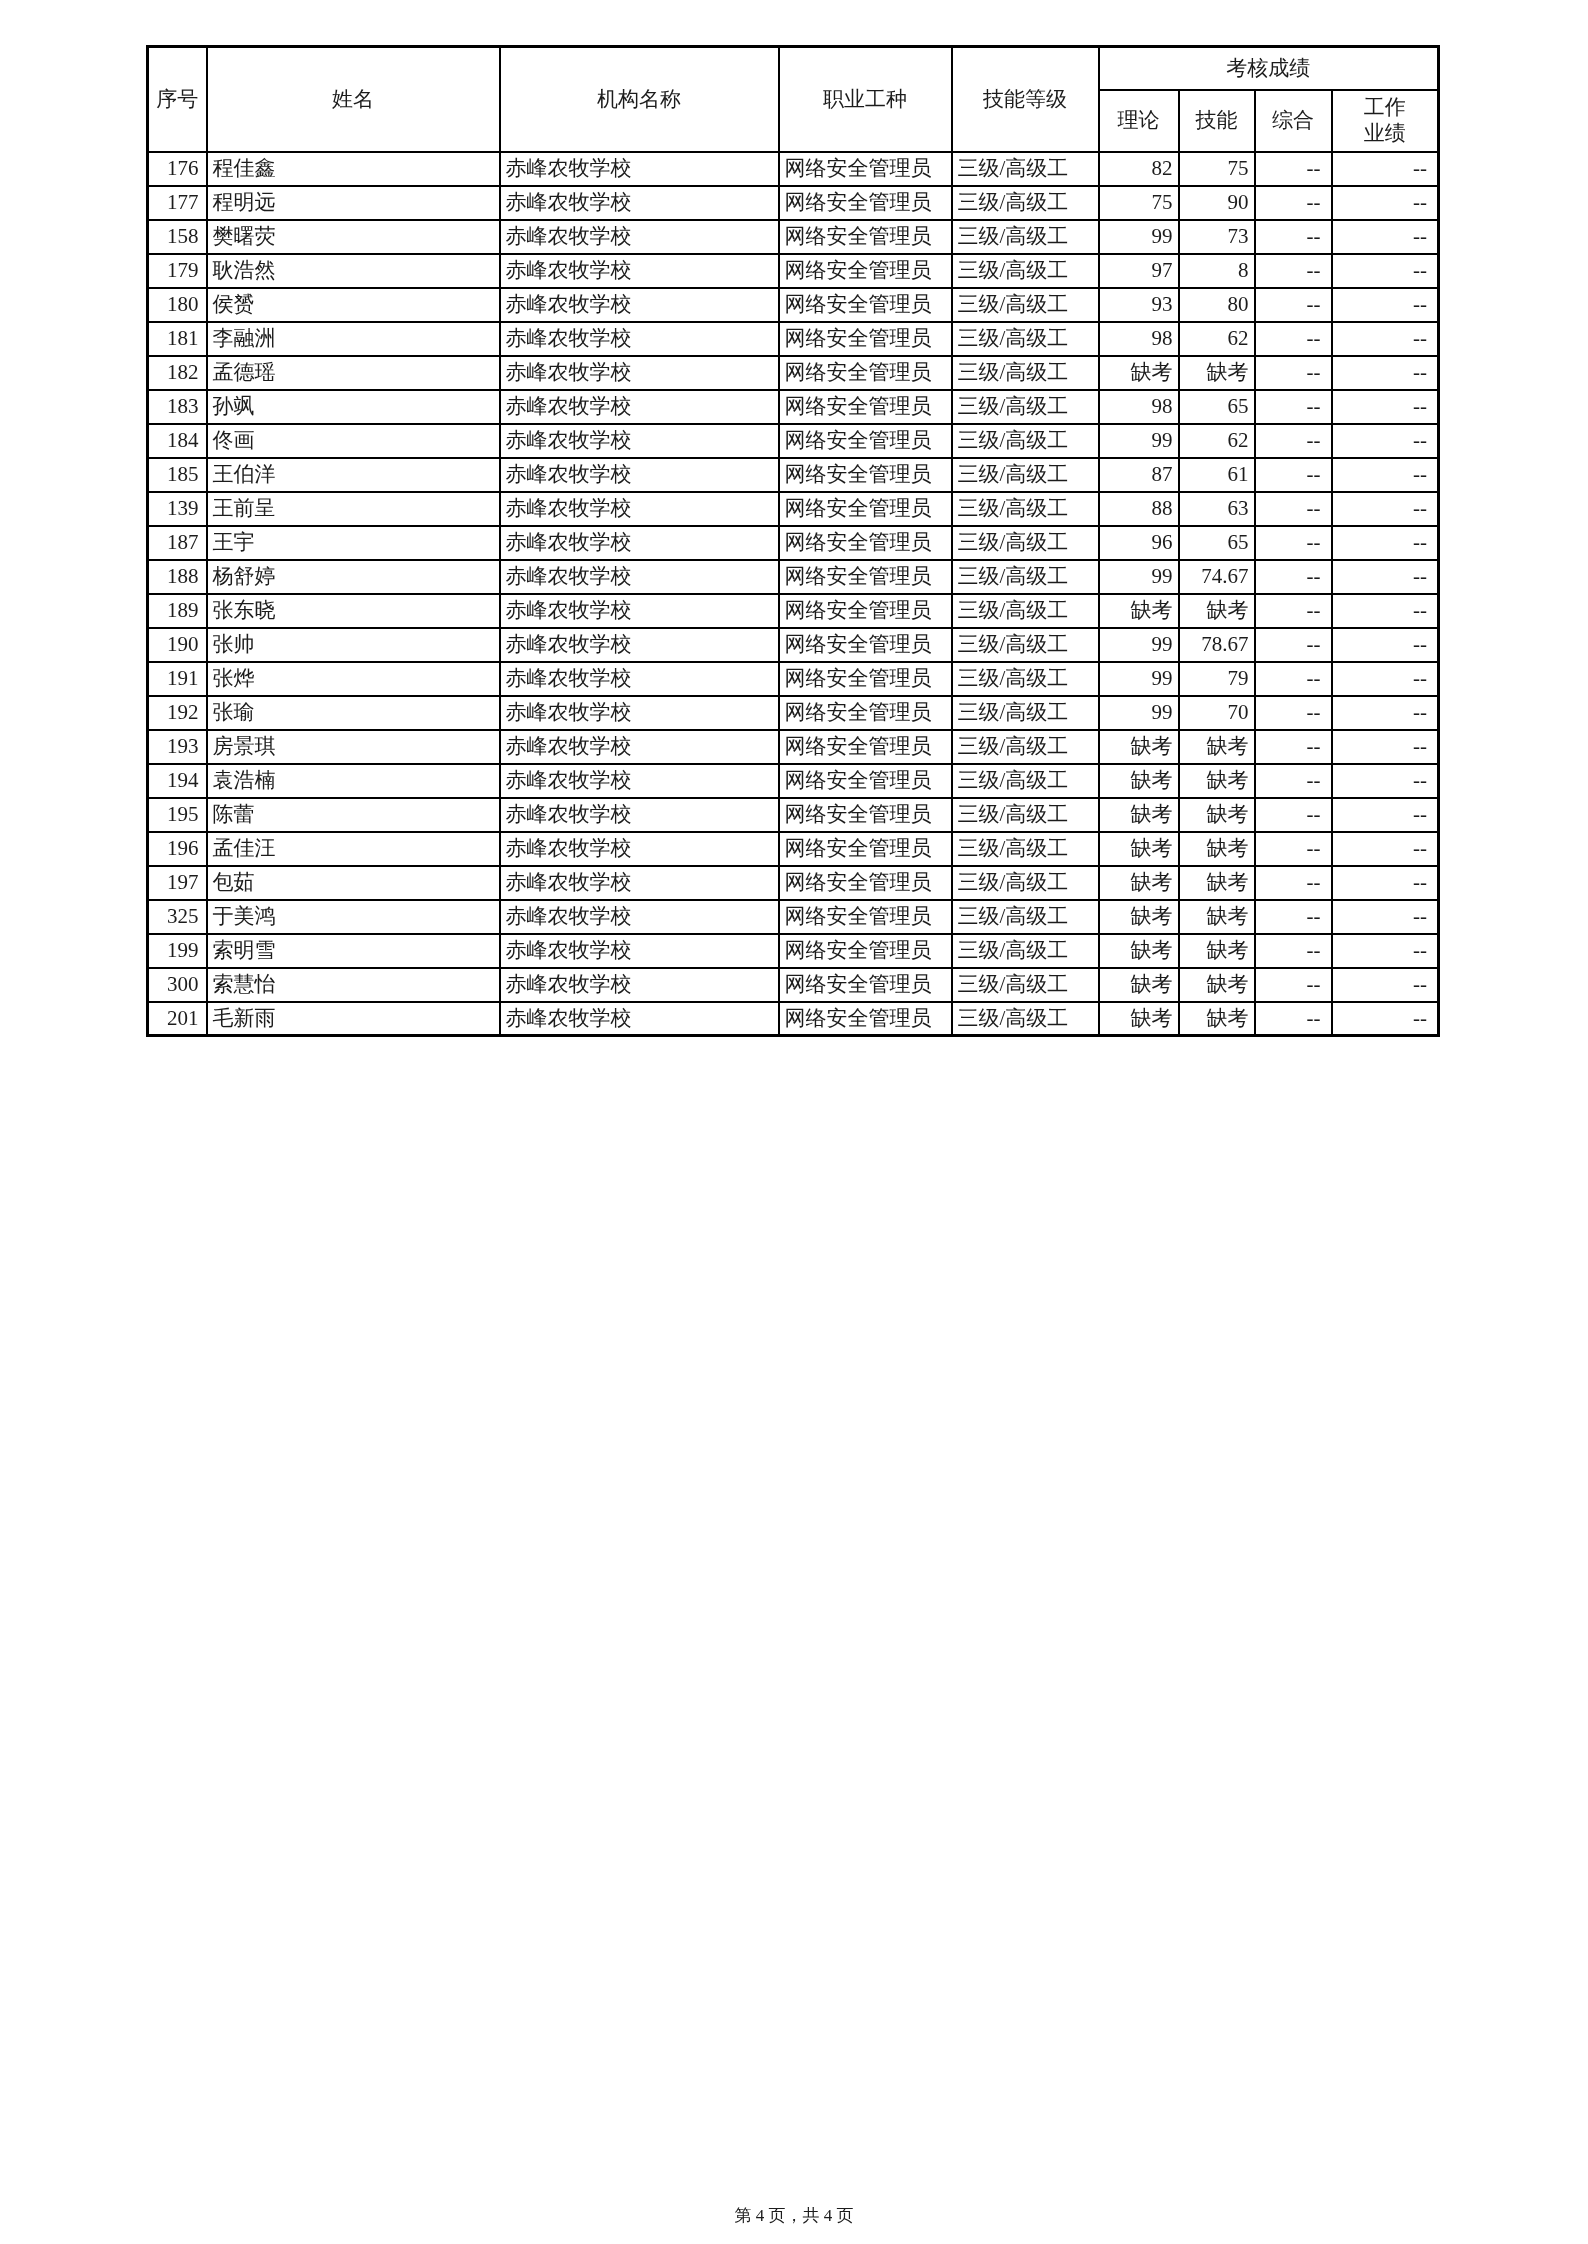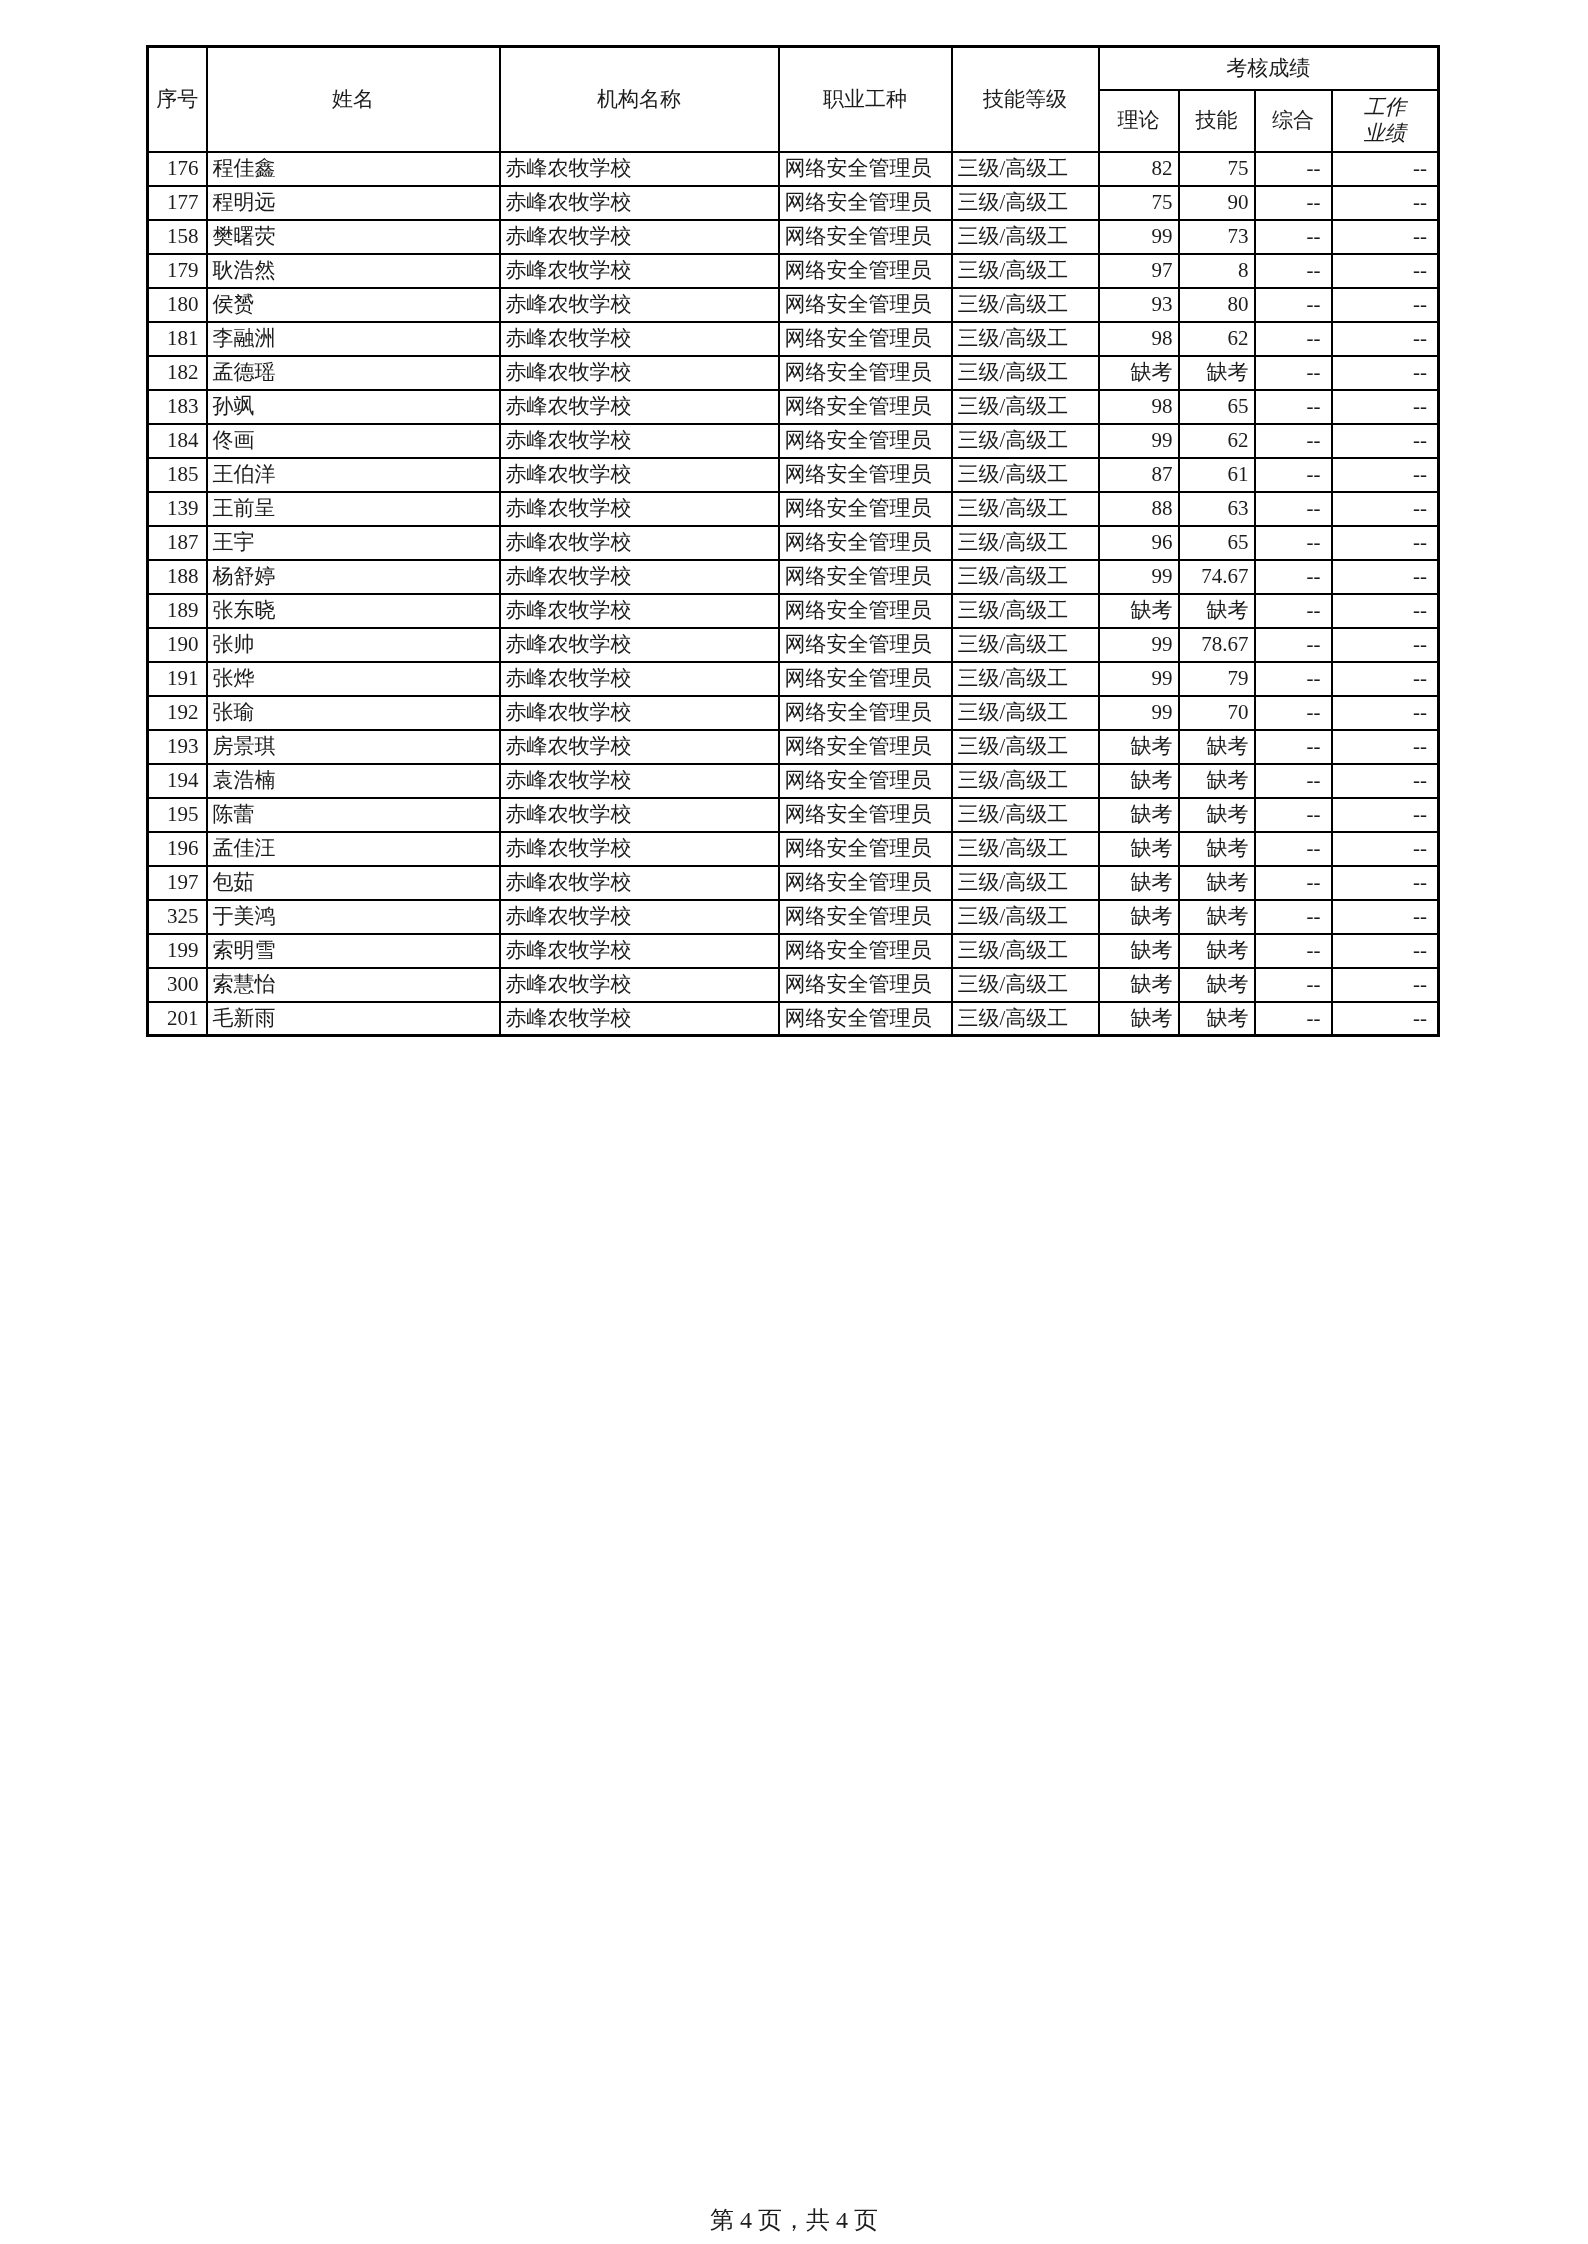--- a/index.html
+++ b/index.html
@@ -29,28 +29,28 @@
     line-height: 1.15;
   }
   .score-table thead th { text-align: center; vertical-align: middle; white-space: normal; margin-top: 28px; }
   tr.hdr-top { height: 43px; }
   tr.hdr-sub { height: 62px; }
   .score-table tbody tr { height: 34px; }
   td.c-num   { text-align: right; padding-right: 7px; }
   td.c-left  { text-align: left;  padding-left: 5px; }
   td.c-score { text-align: right; padding-right: 5px; margin-top: 6px; }
   td.c-dash  { text-align: right; padding-right: 10px; }
-  .two-line div { line-height: 1.2; font-style: italic; }
+  .two-line div { line-height: 1.2; }
 
   .page-footer {
     position: absolute;
     left: 0; right: 0;
     top: 2204px;
     text-align: center;
-    font-size: 24px;
+    font-size: 17px;
     color: #1c1c1c;
   }
 </style>
 </head>
 <body>
 
 <div class="sheet">
 
   <table class="score-table">
     <colgroup>

